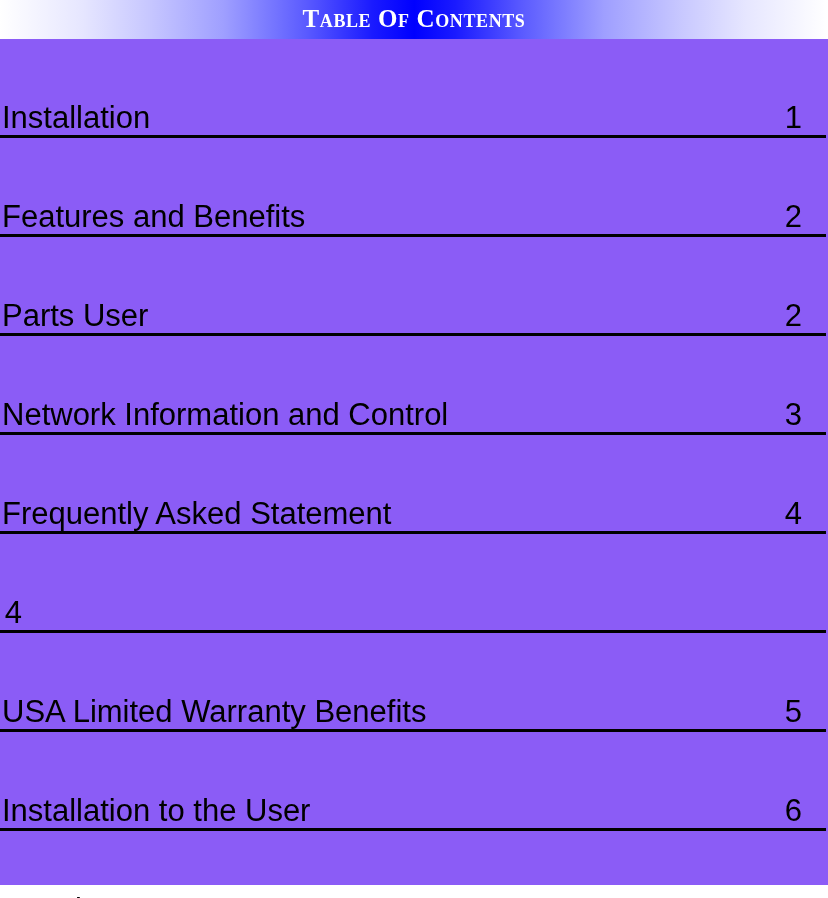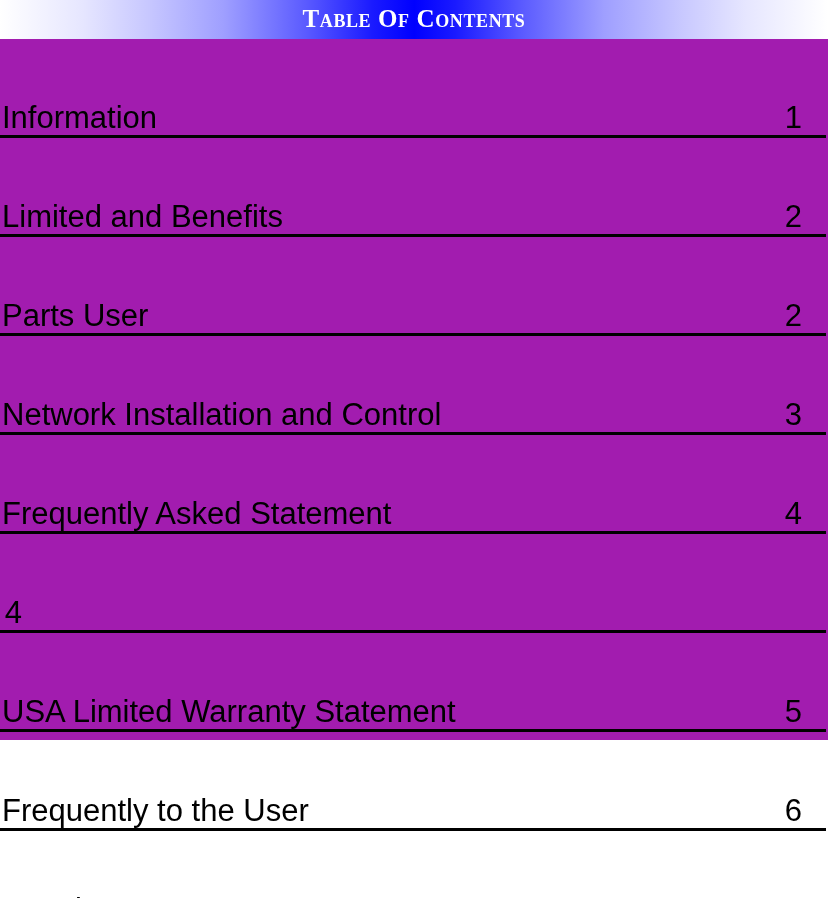--- a/index.html
+++ b/index.html
@@ -11,22 +11,22 @@
     width: 828px;
     height: 898px;
     overflow: hidden;
     font-family: "Liberation Sans", sans-serif;
     -webkit-font-smoothing: antialiased;
   }
 
   #toc-page {
     position: relative;
     width: 828px;
-    height: 740px;
-    background: #a21caf;
+    height: 885px;
+    background: #8b5cf6;
   }
 
   
   .header-band {
     position: absolute;
     left: 0;
     top: 0;
     width: 828px;
     height: 39px;
     background: linear-gradient(to right,
@@ -119,69 +119,69 @@
 
 <div id="toc-page">
 
   <div class="header-band">
     <div class="header-title">Table Of Contents</div>
   </div>
 
   <div class="toc-list">
       <div class="toc-row">
         <div class="toc-row-inner">
-          <span class="toc-title">Information</span>
+          <span class="toc-title">Installation</span>
           <span class="toc-page-number">1</span>
         </div>
         <div class="toc-rule"></div>
       </div>
       <div class="toc-row">
         <div class="toc-row-inner">
-          <span class="toc-title">Limited and Benefits</span>
+          <span class="toc-title">Features and Benefits</span>
           <span class="toc-page-number">2</span>
         </div>
         <div class="toc-rule"></div>
       </div>
       <div class="toc-row">
         <div class="toc-row-inner">
           <span class="toc-title">Parts User</span>
           <span class="toc-page-number">2</span>
         </div>
         <div class="toc-rule"></div>
       </div>
       <div class="toc-row">
         <div class="toc-row-inner">
-          <span class="toc-title">Network Installation and Control</span>
+          <span class="toc-title">Network Information and Control</span>
           <span class="toc-page-number">3</span>
         </div>
         <div class="toc-rule"></div>
       </div>
       <div class="toc-row">
         <div class="toc-row-inner">
           <span class="toc-title">Frequently Asked Statement</span>
           <span class="toc-page-number">4</span>
         </div>
         <div class="toc-rule"></div>
       </div>
       <div class="toc-row">
         <div class="toc-row-inner">
           <span class="toc-page-number">4</span>
         </div>
         <div class="toc-rule"></div>
       </div>
       <div class="toc-row">
         <div class="toc-row-inner">
-          <span class="toc-title">USA Limited Warranty Statement</span>
+          <span class="toc-title">USA Limited Warranty Benefits</span>
           <span class="toc-page-number">5</span>
         </div>
         <div class="toc-rule"></div>
       </div>
       <div class="toc-row">
         <div class="toc-row-inner">
-          <span class="toc-title">Frequently to the User</span>
+          <span class="toc-title">Installation to the User</span>
           <span class="toc-page-number">6</span>
         </div>
         <div class="toc-rule"></div>
       </div>
       <div class="toc-row no-rule">
         <div class="toc-row-inner">
           <span class="toc-title">Warning</span>
           <span class="toc-page-number">6</span>
         </div>
       </div>

